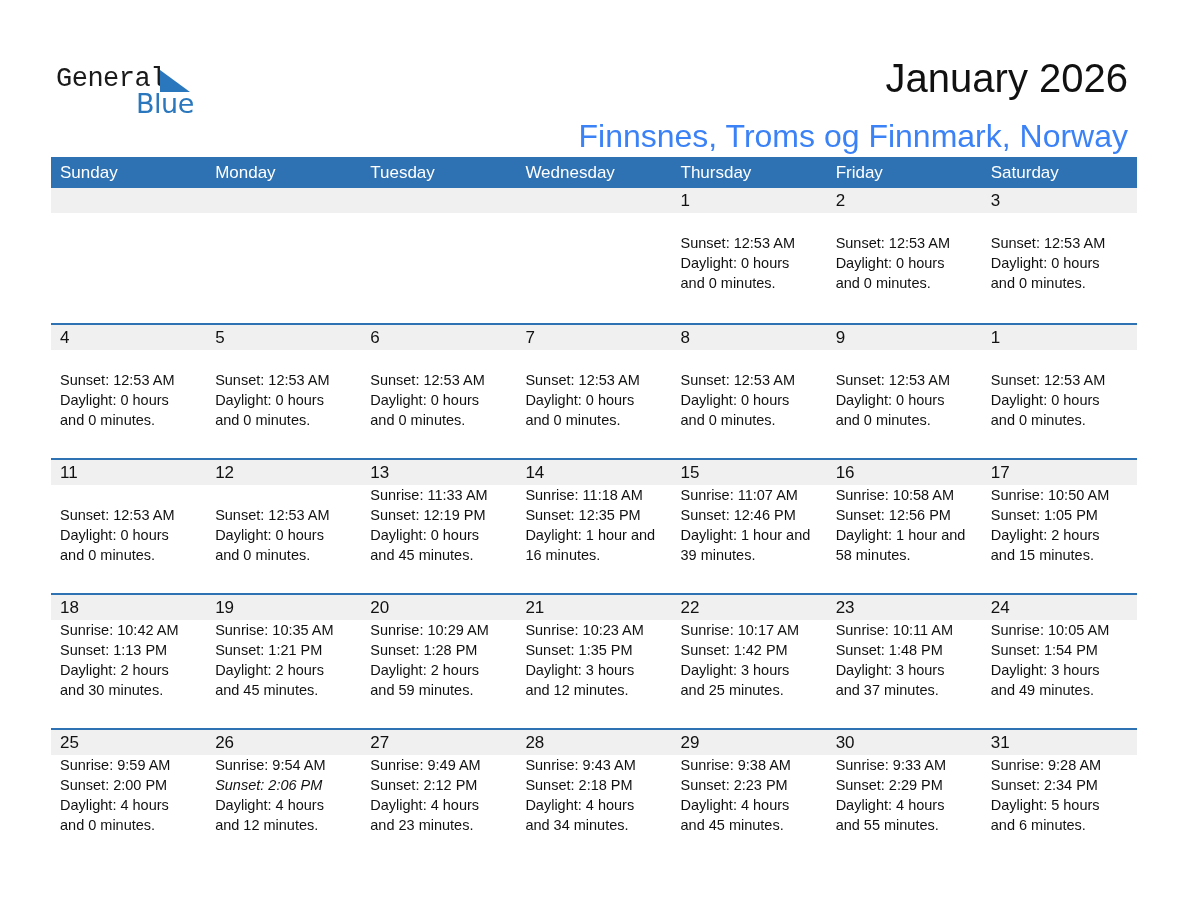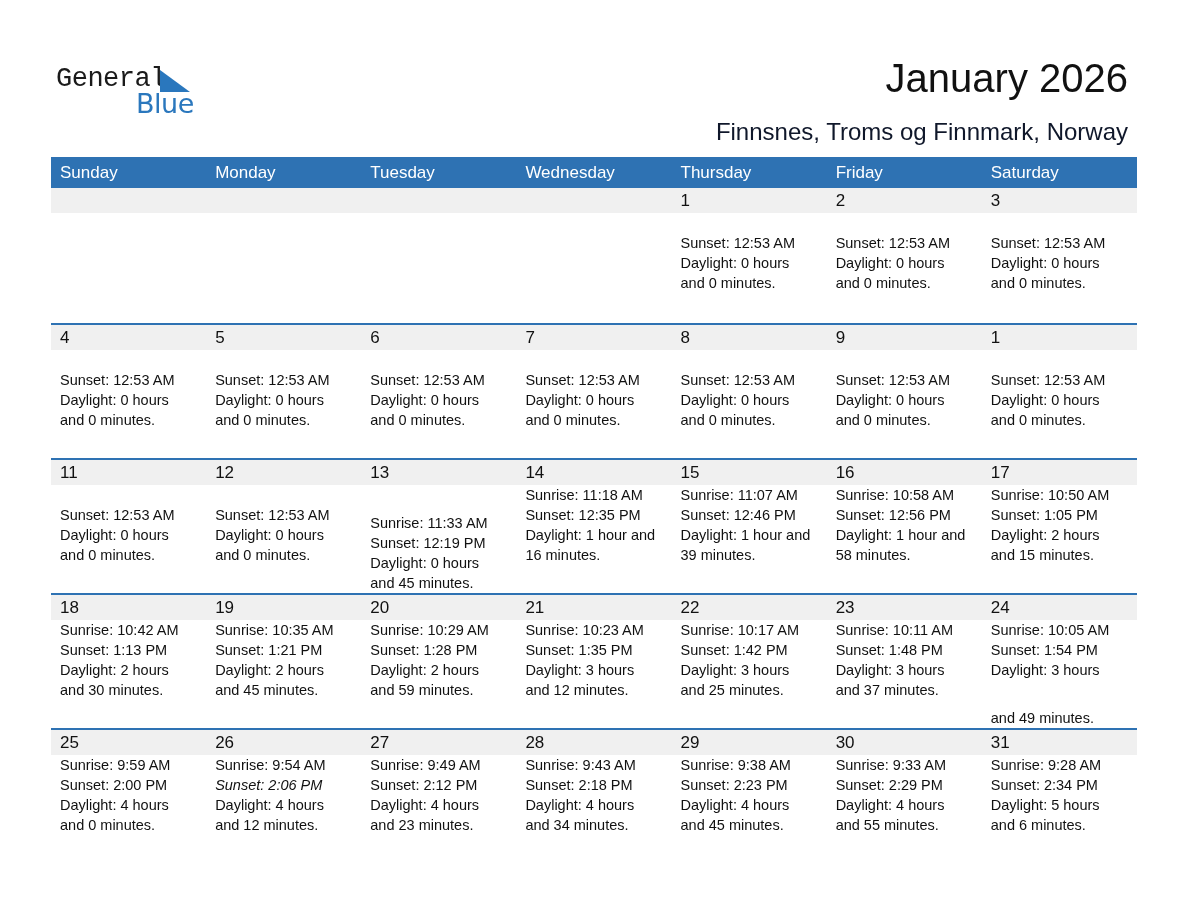--- a/index.html
+++ b/index.html
@@ -2,21 +2,21 @@
 <html><head>
 <meta charset="utf-8">
 <style>
   html, body { margin: 0; padding: 0; background: #ffffff; }
   body { width: 1188px; height: 918px; position: relative; font-family: "Liberation Sans", sans-serif; color: #111; overflow: hidden; }
   .logo { position: absolute; left: 56px; top: 62px; width: 150px; height: 60px; }
   .logo-general { position: absolute; left: 0; top: 2px; font-family: Liberation Mono, monospace; font-size: 27px; color: #1a1a1a; letter-spacing: -0.5px; }
   .logo-blue { position: absolute; left: 80px; top: 26px; font-family: "DejaVu Sans", sans-serif; font-size: 27px; color: #2a77bd; letter-spacing: -0.5px; }
   .logo-tri-wrap { position: absolute; left: 104px; top: 8px; width: 30px; height: 22px; }
   .title { position: absolute; right: 60px; top: 56px; font-size: 40px; color: #111; }
-  .subtitle { position: absolute; right: 60px; top: 118px; font-size: 24px; color: #0f172a; }
+  .subtitle { position: absolute; right: 60px; top: 118px; font-size: 32px; color: #3b82f6; }
   .cal { position: absolute; left: 51px; top: 157px; width: 1086px; }
   .head { display: flex; background: #2e72b3; height: 31px; }
   .head div { width: 155.14px; color: #ffffff; font-size: 17px; line-height: 31px; padding-left: 9px; box-sizing: border-box; }
   .week { height: 135px; position: relative; }
   .week.sep { border-top: 2px solid #2e72b3; height: 133px; }
   .band { position: absolute; left: 0; top: 0; right: 0; height: 25px; background: #f0f0f0; }
   .days { position: absolute; left: 0; top: 0; right: 0; bottom: 0; display: flex; }
   .day { width: 155.14px; position: relative; box-sizing: border-box; padding-left: 9px; }
   .dnum { font-size: 17px; line-height: 25px; height: 25px; color: #111; }
   .info { font-size: 14.5px; line-height: 20px; color: #111; }
@@ -152,21 +152,21 @@
           </div>
           <div class="day">
             <div class="dnum">12</div>
             <div class="info" style="height: 20px;"></div>
             <div class="info" style="height: 20px;">Sunset: 12:53 AM</div>
             <div class="info" style="height: 20px;">Daylight: 0 hours</div>
             <div class="info" style="height: 20px;">and 0 minutes.</div>
           </div>
           <div class="day">
             <div class="dnum">13</div>
-            <div class="info" style="height: 20px; margin-top: 28px;">Sunrise: 11:33 AM</div>
+            <div class="info" style="height: 20px;">Sunrise: 11:33 AM</div>
             <div class="info" style="height: 20px;">Sunset: 12:19 PM</div>
             <div class="info" style="height: 20px;">Daylight: 0 hours</div>
             <div class="info" style="height: 20px;">and 45 minutes.</div>
           </div>
           <div class="day">
             <div class="dnum">14</div>
             <div class="info" style="height: 20px;">Sunrise: 11:18 AM</div>
             <div class="info" style="height: 20px;">Sunset: 12:35 PM</div>
             <div class="info" style="height: 20px;">Daylight: 1 hour and</div>
             <div class="info" style="height: 20px;">16 minutes.</div>
@@ -237,21 +237,21 @@
             <div class="info" style="height: 20px;">Sunrise: 10:11 AM</div>
             <div class="info" style="height: 20px;">Sunset: 1:48 PM</div>
             <div class="info" style="height: 20px;">Daylight: 3 hours</div>
             <div class="info" style="height: 20px;">and 37 minutes.</div>
           </div>
           <div class="day">
             <div class="dnum">24</div>
             <div class="info" style="height: 20px;">Sunrise: 10:05 AM</div>
             <div class="info" style="height: 20px;">Sunset: 1:54 PM</div>
             <div class="info" style="height: 20px;">Daylight: 3 hours</div>
-            <div class="info" style="height: 20px; margin-top: 28px;">and 49 minutes.</div>
+            <div class="info" style="height: 20px;">and 49 minutes.</div>
           </div>
         </div>
       </div>
       <div class="week sep">
         <div class="band"></div>
         <div class="days">
           <div class="day">
             <div class="dnum">25</div>
             <div class="info" style="height: 20px;">Sunrise: 9:59 AM</div>
             <div class="info" style="height: 20px;">Sunset: 2:00 PM</div>

